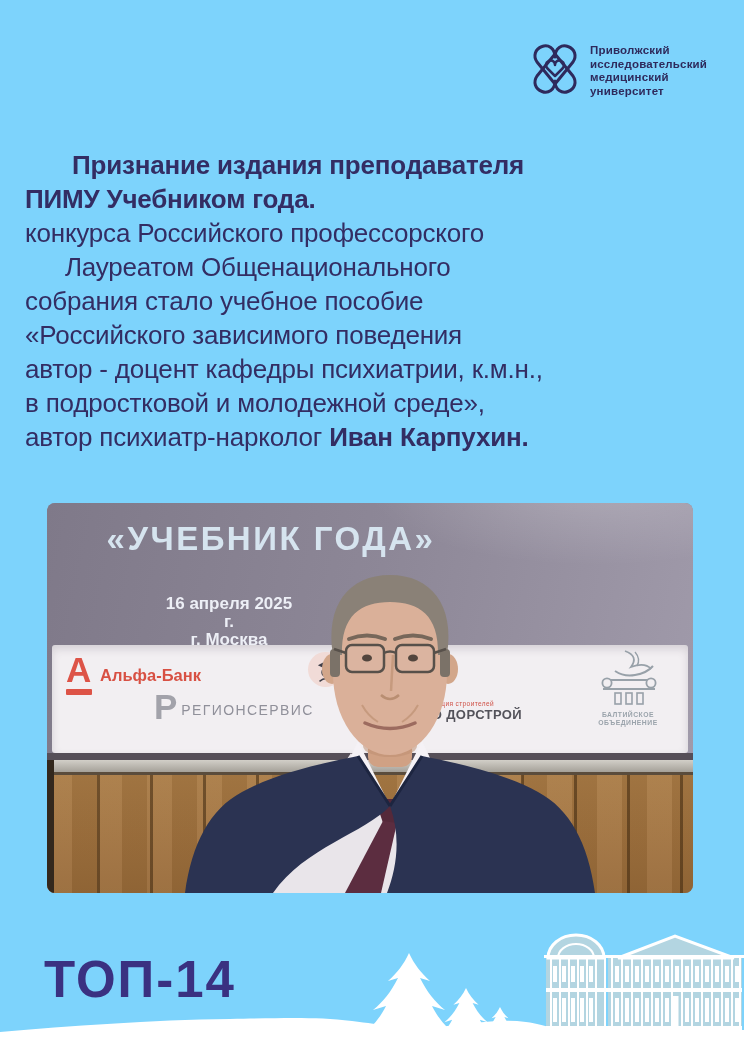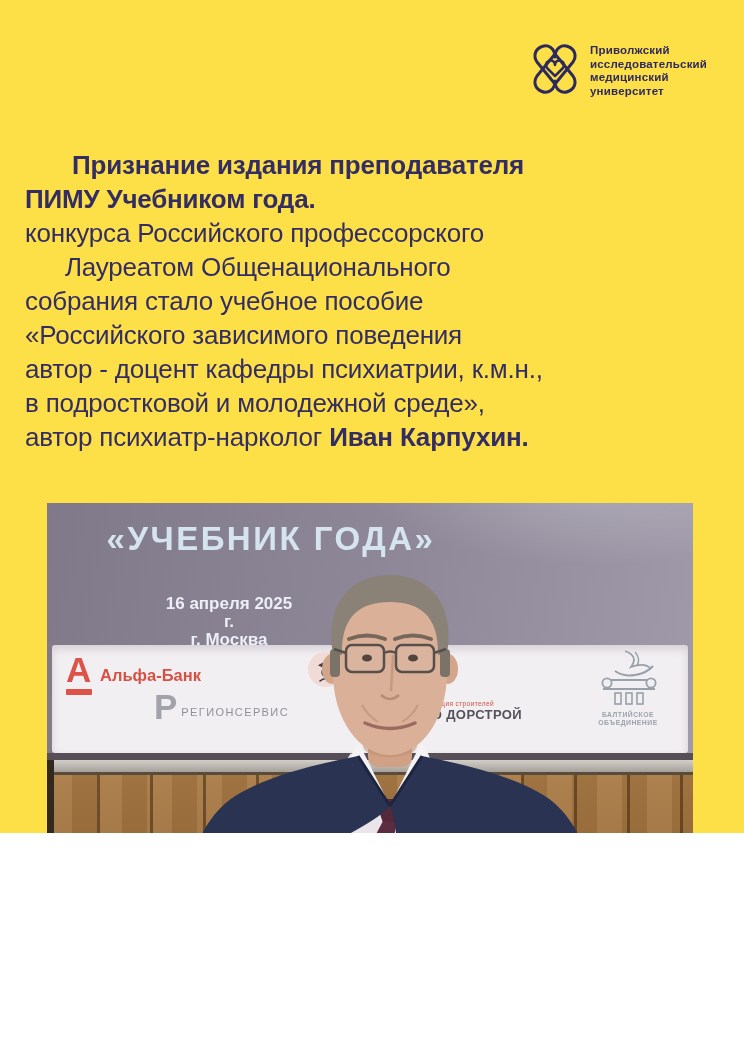--- a/index.html
+++ b/index.html
@@ -1,50 +1,50 @@
 <!DOCTYPE html>
 <html><head>
 <meta charset="utf-8">
 <style>
   html,body{margin:0;padding:0;}
   .page{
-    position:relative;width:744px;height:833px;overflow:hidden;
-    background:#fde047;font-family:"Liberation Sans",sans-serif;
+    position:relative;width:744px;height:1053px;overflow:hidden;
+    background:#7dd3fc;font-family:"Liberation Sans",sans-serif;
   }
   
   .brand{position:absolute;left:529px;top:41px;display:flex;align-items:center;gap:9px;}
   .brand-name{font-size:11.5px;line-height:13.5px;font-weight:700;color:#2e2a5c;letter-spacing:.2px;}
   .brand-name span{display:block;}
   
   .article{position:absolute;left:25px;top:148px;width:680px;color:#332d63;
            font-size:26px;line-height:34px;letter-spacing:-.2px;}
   .article .ln{white-space:nowrap;}
   .b{font-weight:700;}
   .ind1{padding-left:47px;}
   .ind2{padding-left:40px;}
   
-  .photo{position:absolute;left:47px;top:503px;width:646px;height:390px;overflow:hidden;background:#8d8797;}
+  .photo{position:absolute;left:47px;top:503px;width:646px;height:390px;overflow:hidden;background:#8d8797;border-radius:8px;}
   .screen{position:absolute;left:0;top:0;width:100%;height:250px;
     background:
       radial-gradient(ellipse 60% 55% at 85% -8%, rgba(255,255,255,.22), rgba(255,255,255,0) 60%),
       linear-gradient(102deg,#7f7989 0%,#8d8797 50%,#a09aaa 100%);}
   .screen-title{position:absolute;left:36px;top:17px;width:376px;text-align:center;
     font-size:33px;font-weight:700;letter-spacing:2.5px;color:#d6e4ef;}
   .screen-date{position:absolute;left:112px;top:92px;width:140px;text-align:center;
     font-size:17px;line-height:18px;font-weight:700;color:#edeff6;}
   .strip{position:absolute;left:5px;right:5px;top:142px;height:108px;background:#f2eff2;
     border-radius:3px;box-shadow:inset 0 4px 9px rgba(60,50,70,.16);}
   .sp{position:absolute;}
   .sp-alfa{left:14px;top:8px;display:flex;gap:8px;}
   .alfa-a{color:#dd5347;font-size:35px;font-weight:700;line-height:34px;text-align:center;}
   .alfa-underline{height:6px;background:#dd5347;margin-top:2px;border-radius:1px;}
   .alfa-label{color:#d85043;font-size:16.5px;font-weight:700;margin-top:13px;}
   .sp-region{left:102px;top:46px;display:flex;align-items:flex-end;gap:4px;}
   .region-p{font-size:35px;font-weight:700;color:#a2a2aa;line-height:31px;}
-  .region-label{font-size:11px;color:#90909a;letter-spacing:1.4px;padding-bottom:4px;text-align:center;}
+  .region-label{font-size:14px;color:#90909a;letter-spacing:1.4px;padding-bottom:4px;text-align:center;}
   .sp-mascot{left:256px;top:7px;width:35px;height:35px;border-radius:50%;background:#f1dbd7;
     display:flex;align-items:center;justify-content:center;}
   .sp-sro{left:319px;top:49px;display:flex;gap:6px;align-items:center;}
   .sro-sub{font-size:6.5px;color:#cf5046;letter-spacing:.4px;}
   .sro-main{font-size:13px;font-weight:700;color:#53525a;letter-spacing:.4px;}
   .sp-baltic{left:536px;top:4px;width:80px;text-align:center;color:#99a2aa;}
   .baltic-label{font-size:6.8px;line-height:8px;font-weight:700;letter-spacing:.5px;color:#9aa3ab;}
   .screen-edge{position:absolute;left:0;top:250px;width:100%;height:7px;background:#564f58;}
   .rail{position:absolute;left:0;top:257px;width:100%;height:15px;box-sizing:border-box;
     background:linear-gradient(#d2cfc8,#a5a199);border-bottom:3px solid #5a4c3c;}

